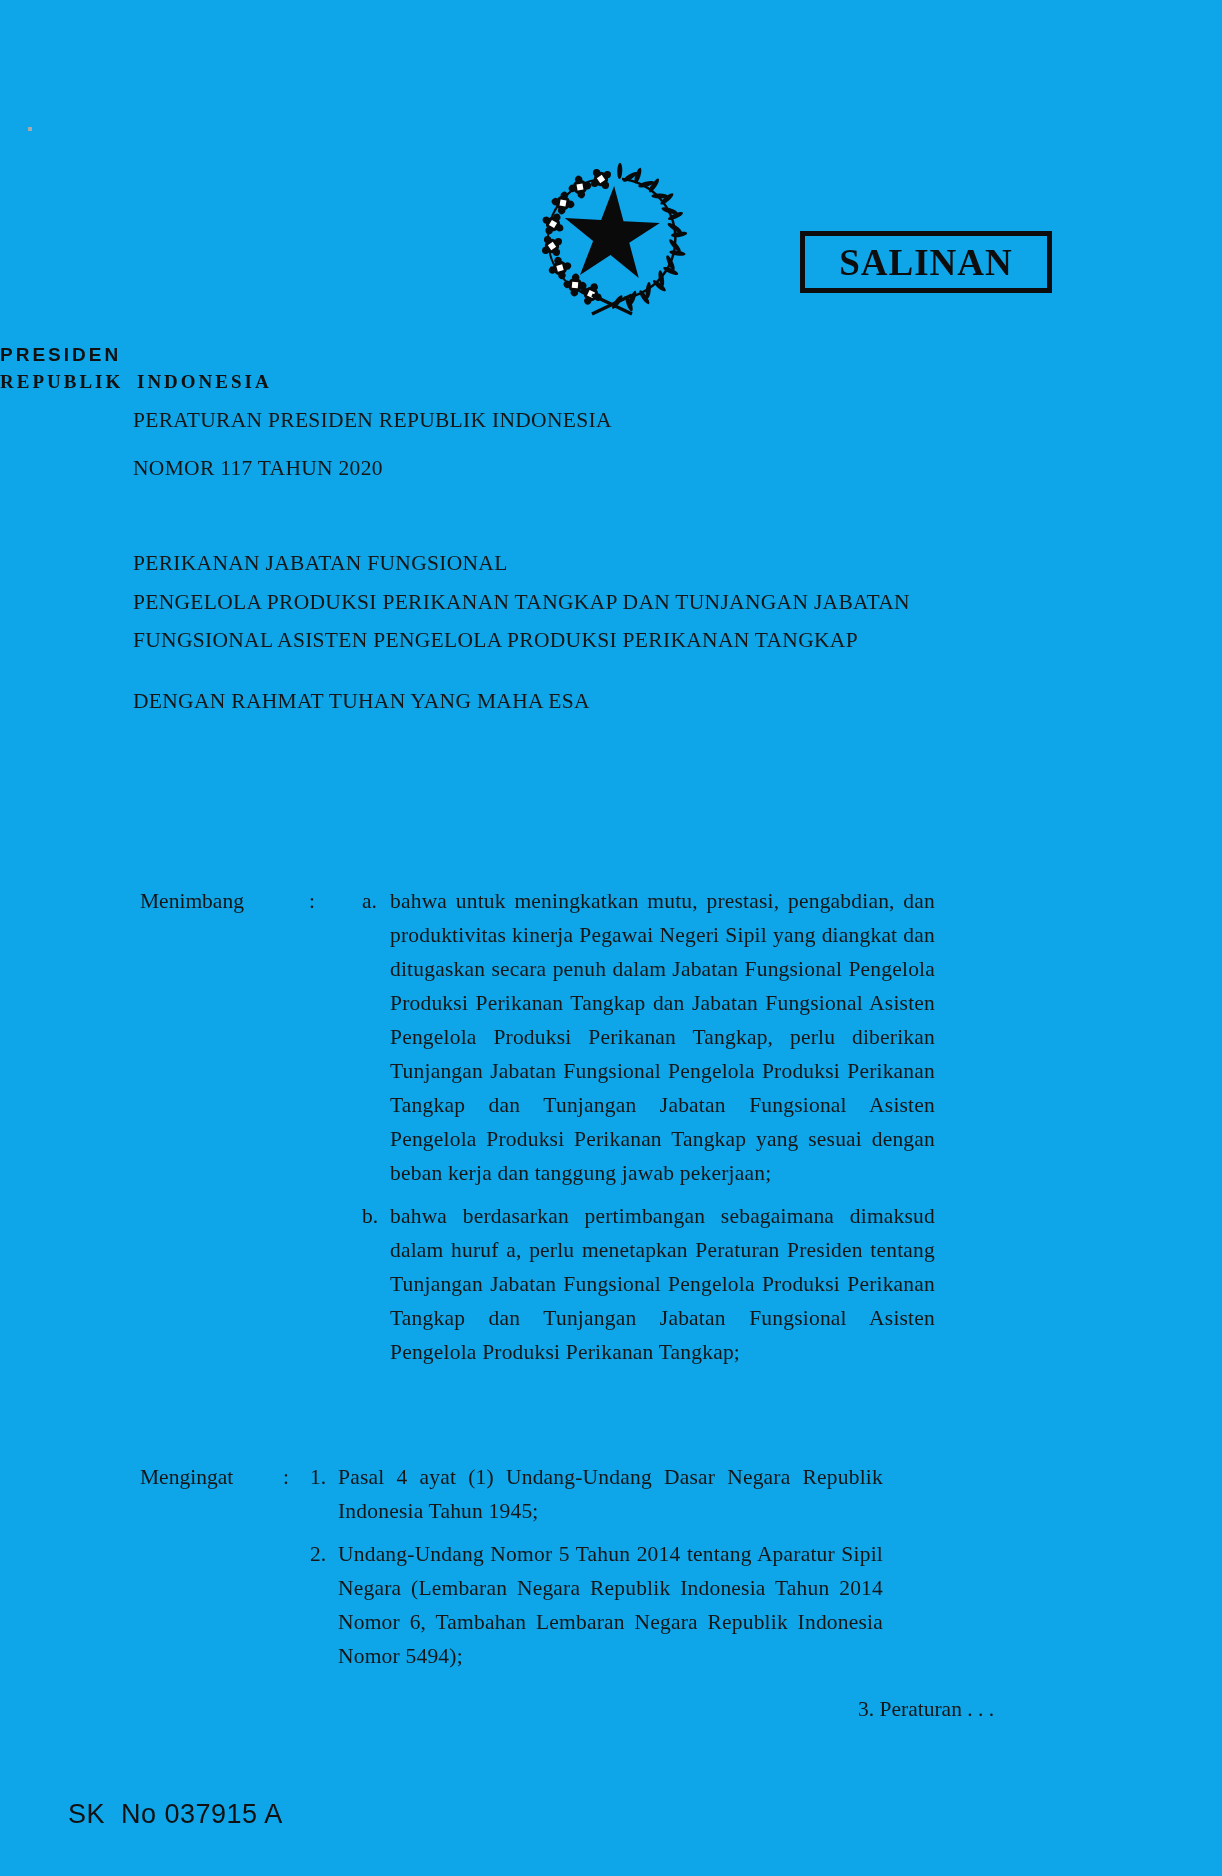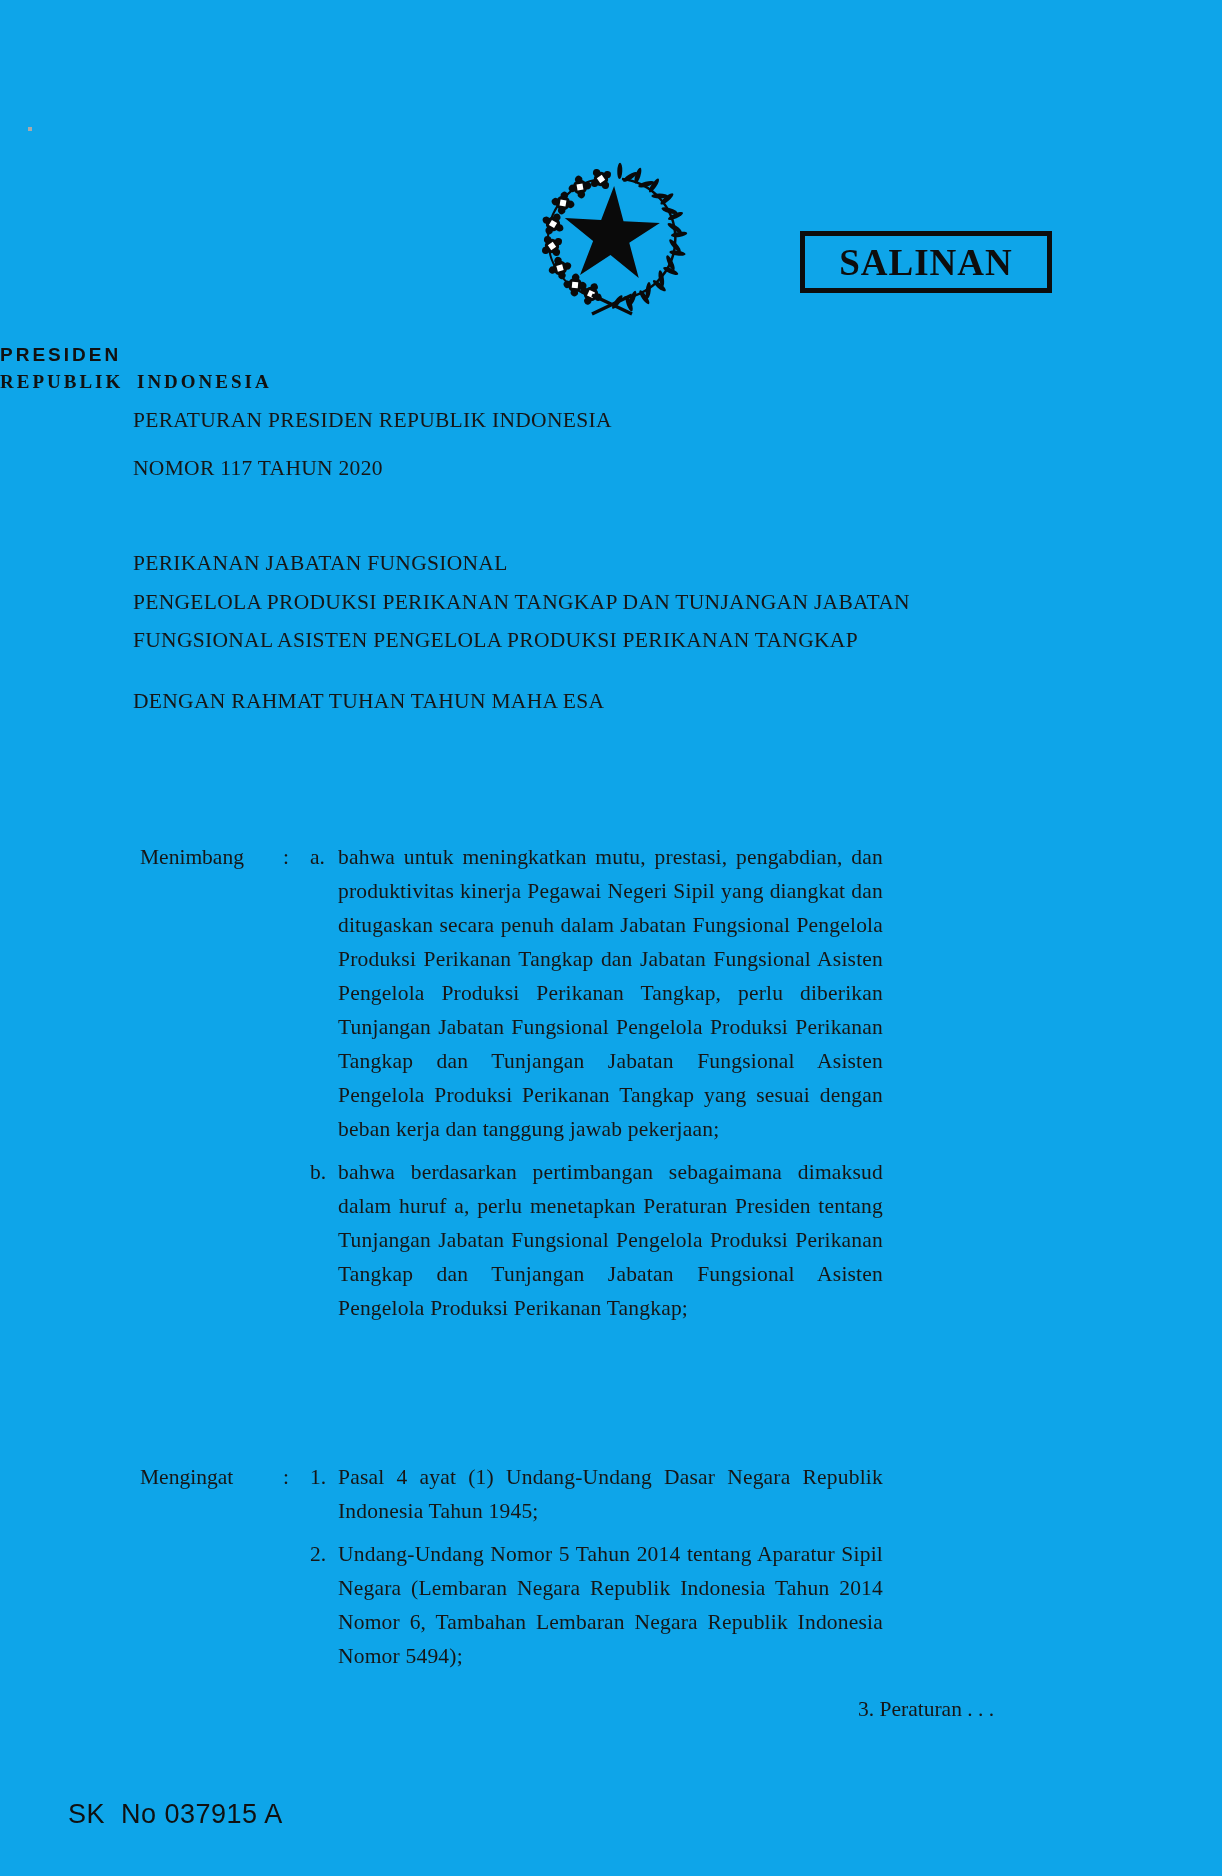--- a/index.html
+++ b/index.html
@@ -54,21 +54,21 @@
   .h-judul2    { top: 590px; }
   .h-judul3    { top: 628px; }
   .h-rahmat    { top: 689px; }
   .h-authority { top: 754px; }
   
   .preamble {
     position: absolute; left: 140px; width: 775px;
     display: flex; align-items: flex-start;
     font-size: 21.5px; line-height: 34px; color: #161616;
   }
-  .pre-menimbang { top: 840px; }
+  .pre-menimbang { top: 884px; gap: 26px; }
   .pre-mengingat { top: 1460px; }
   .p-label { width: 143px; flex: none; }
   .p-colon { width: 27px; flex: none; }
   .p-items { display: flex; flex-direction: column; gap: 9px; }
   .p-item  { display: flex; }
   .p-marker { width: 28px; flex: none; }
   .p-text {
     width: 545px; flex: none;
     text-align: justify; text-justify: inter-word;
     letter-spacing: 0.2px;
@@ -140,21 +140,21 @@
   </svg>
 
   <div class="lh-line lh1">PRESIDEN</div>
   <div class="lh-line lh2">REPUBLIK INDONESIA</div>
 
   <div class="doc-h h-peraturan">PERATURAN PRESIDEN REPUBLIK INDONESIA</div>
   <div class="doc-h h-nomor">NOMOR 117 TAHUN 2020</div>
   <div class="doc-h h-judul1">PERIKANAN JABATAN FUNGSIONAL</div>
   <div class="doc-h h-judul2">PENGELOLA PRODUKSI PERIKANAN TANGKAP DAN TUNJANGAN JABATAN</div>
   <div class="doc-h h-judul3">FUNGSIONAL ASISTEN PENGELOLA PRODUKSI PERIKANAN TANGKAP</div>
-  <div class="doc-h h-rahmat">DENGAN RAHMAT TUHAN TAHUN MAHA ESA</div>
+  <div class="doc-h h-rahmat">DENGAN RAHMAT TUHAN YANG MAHA ESA</div>
 
   <div class="preamble pre-menimbang">
     <div class="p-label">Menimbang</div>
     <div class="p-colon">:</div>
     <div class="p-items">
       <div class="p-item">
         <div class="p-marker">a.</div>
         <div class="p-text">bahwa untuk meningkatkan mutu, prestasi, pengabdian, dan produktivitas kinerja Pegawai Negeri Sipil yang diangkat dan ditugaskan secara penuh dalam Jabatan Fungsional Pengelola Produksi Perikanan Tangkap dan Jabatan Fungsional Asisten Pengelola Produksi Perikanan Tangkap, perlu diberikan Tunjangan Jabatan Fungsional Pengelola Produksi Perikanan Tangkap dan Tunjangan Jabatan Fungsional Asisten Pengelola Produksi Perikanan Tangkap yang sesuai dengan beban kerja dan tanggung jawab pekerjaan;</div>
       </div>
       <div class="p-item">

